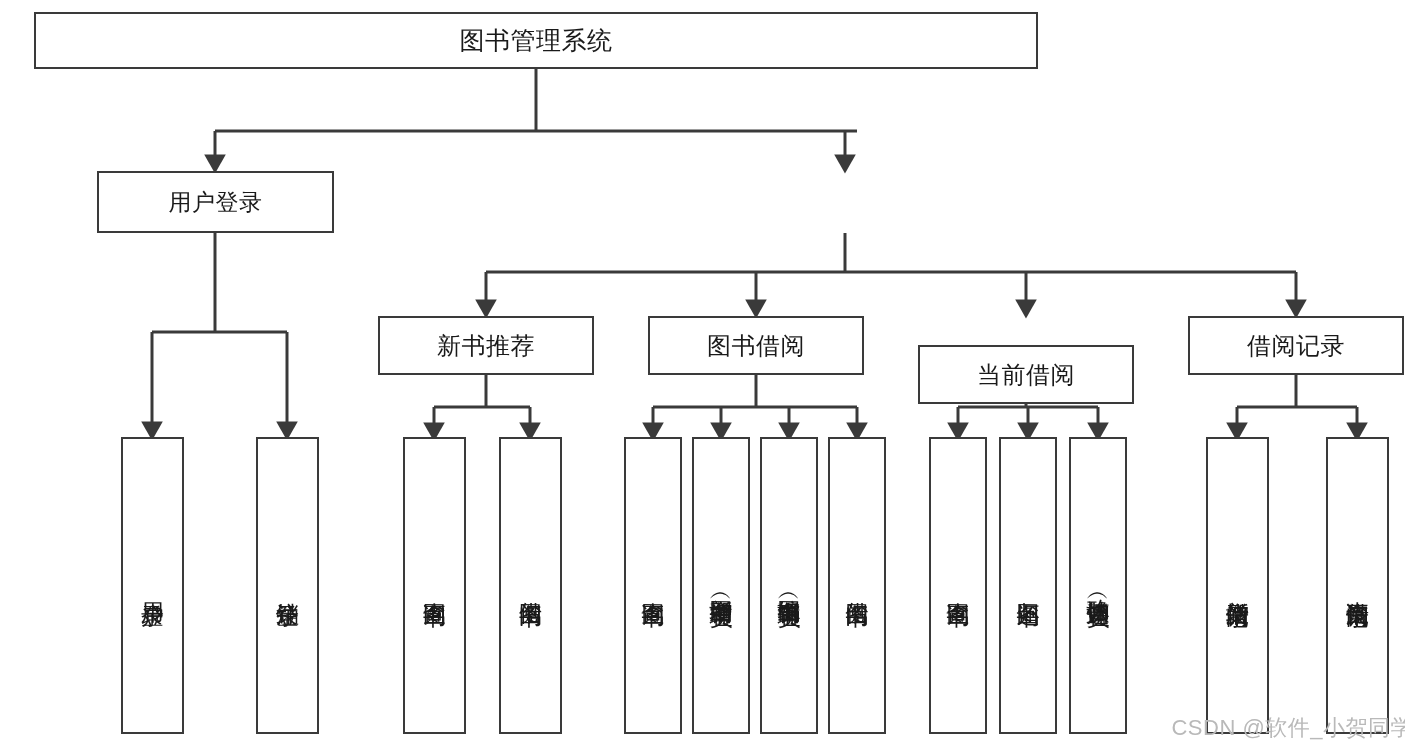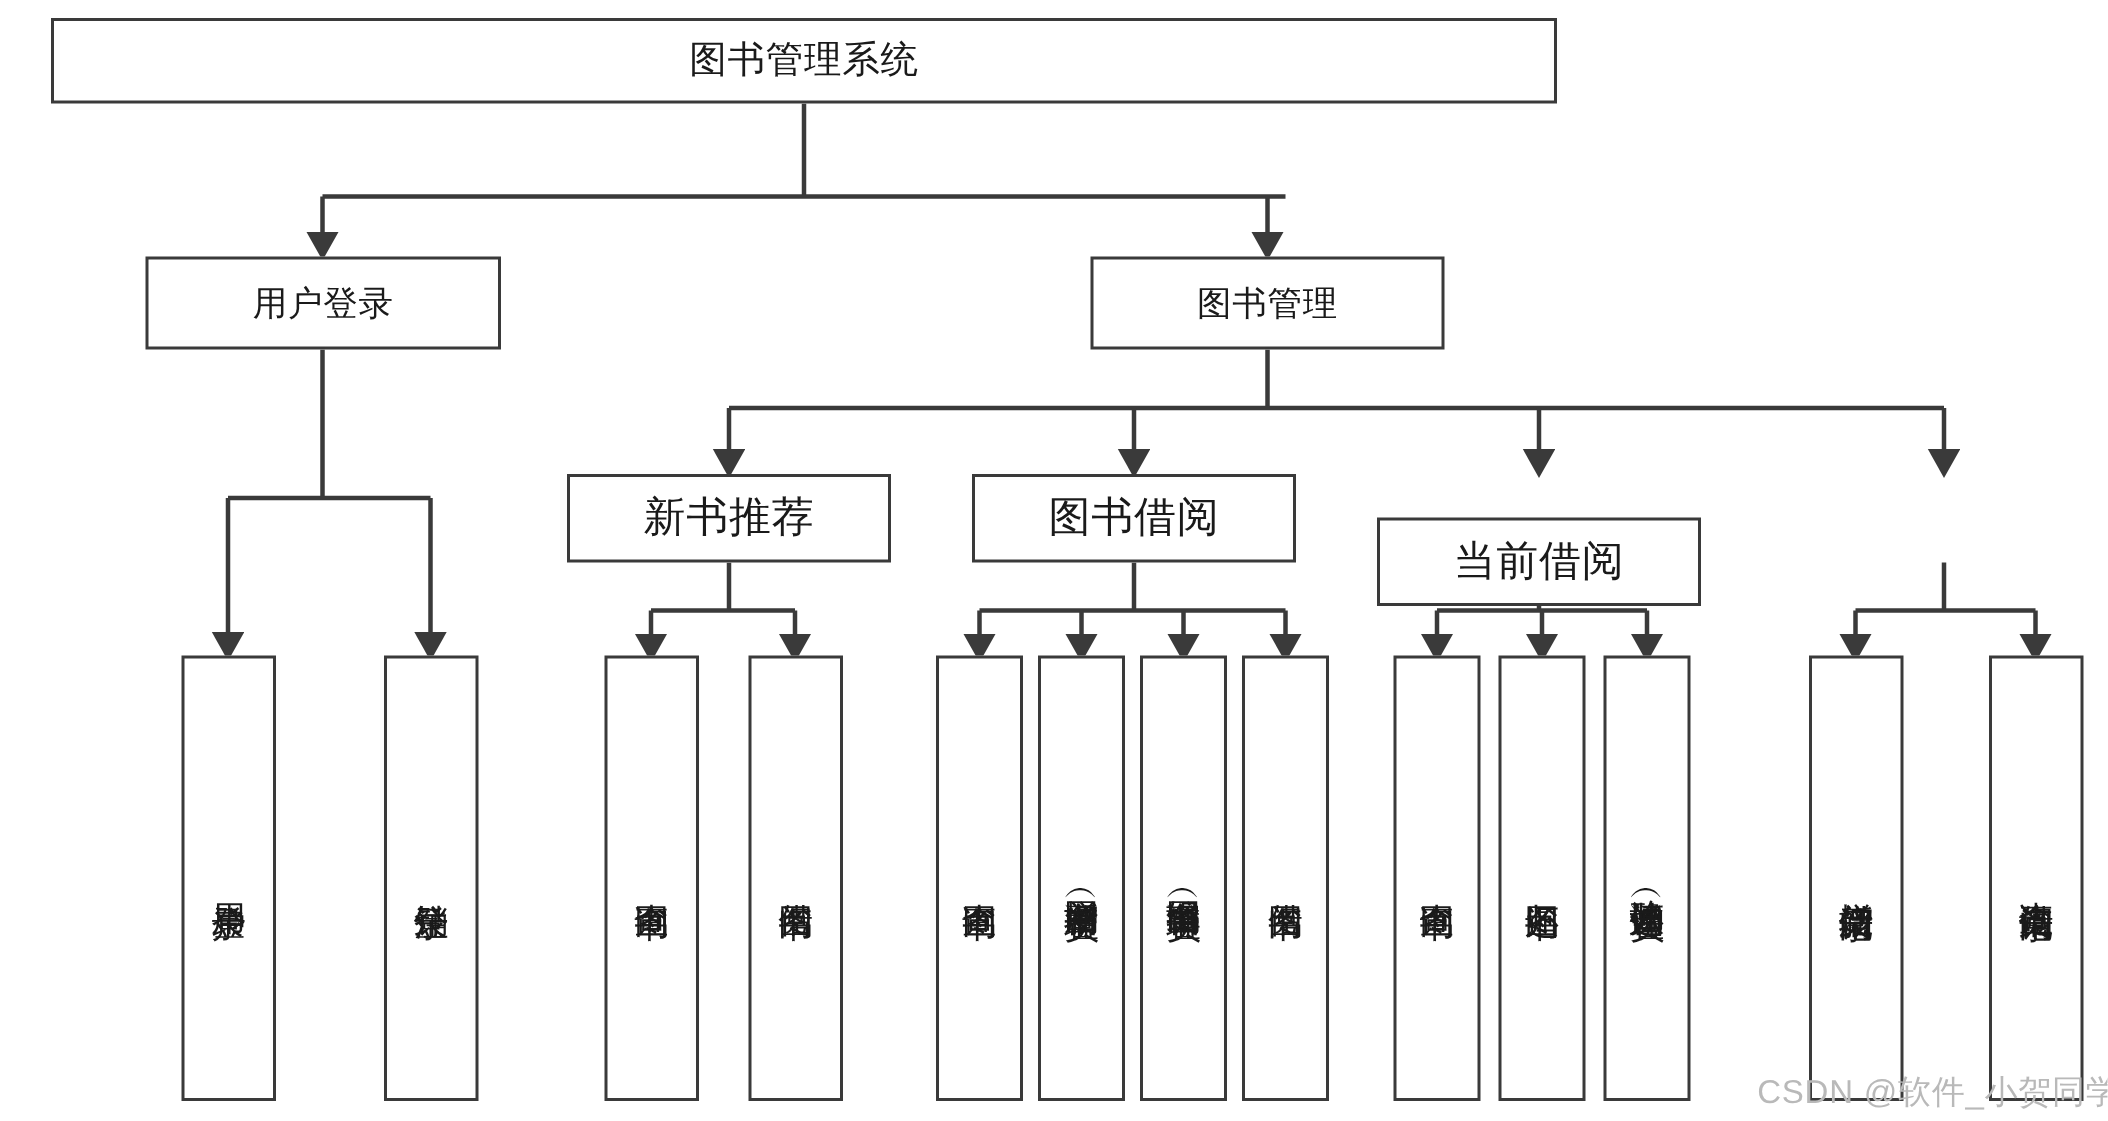--- a/index.html
+++ b/index.html
@@ -45,21 +45,21 @@
     line-height: 1.15;
     letter-spacing: 0.5px;
   }
   .node.level-0 {
     font-size: 25px;
   }
   .node.level-1 {
     font-size: 23px;
   }
   .node.level-2 {
-    font-size: 28px;
+    font-size: 24px;
   }
   .node.leaf {
     align-items: center;
     justify-content: center;
   }
   .node.leaf .node-label {
     writing-mode: vertical-rl;
     text-orientation: upright;
     font-size: 23px;
     line-height: 1.18;
@@ -133,33 +133,33 @@
     </g>
   </svg>
 
   <div class="node level-0" style="left:18px;top:12px;width:1004px;height:57px;">
     <span class="node-label">图书管理系统</span>
   </div>
 
   <div class="node level-1" style="left:81px;top:171px;width:237px;height:62px;">
     <span class="node-label">用户登录</span>
   </div>
-  <div class="node level-1" style="left:711px;top:171px;width:236px;height:62px;">
-    <span class="node-label">图书管理</span>
-  </div>
 
   <div class="node level-2" style="left:362px;top:316px;width:216px;height:59px;">
     <span class="node-label">新书推荐</span>
   </div>
   <div class="node level-2" style="left:632px;top:316px;width:216px;height:59px;">
     <span class="node-label">图书借阅</span>
   </div>
   <div class="node level-2" style="left:902px;top:316px;width:216px;height:59px;margin-top:29px;">
     <span class="node-label">当前借阅</span>
   </div>
+  <div class="node level-2" style="left:1172px;top:316px;width:216px;height:59px;">
+    <span class="node-label">借阅记录</span>
+  </div>
 
   <div class="node leaf" style="left:105px;top:437px;width:63px;height:297px;">
     <span class="node-label">用户登录</span>
   </div>
   <div class="node leaf" style="left:240px;top:437px;width:63px;height:297px;">
     <span class="node-label">注销登录</span>
   </div>
 
   <div class="node leaf" style="left:387px;top:437px;width:63px;height:297px;">
     <span class="node-label">查询图书</span>

